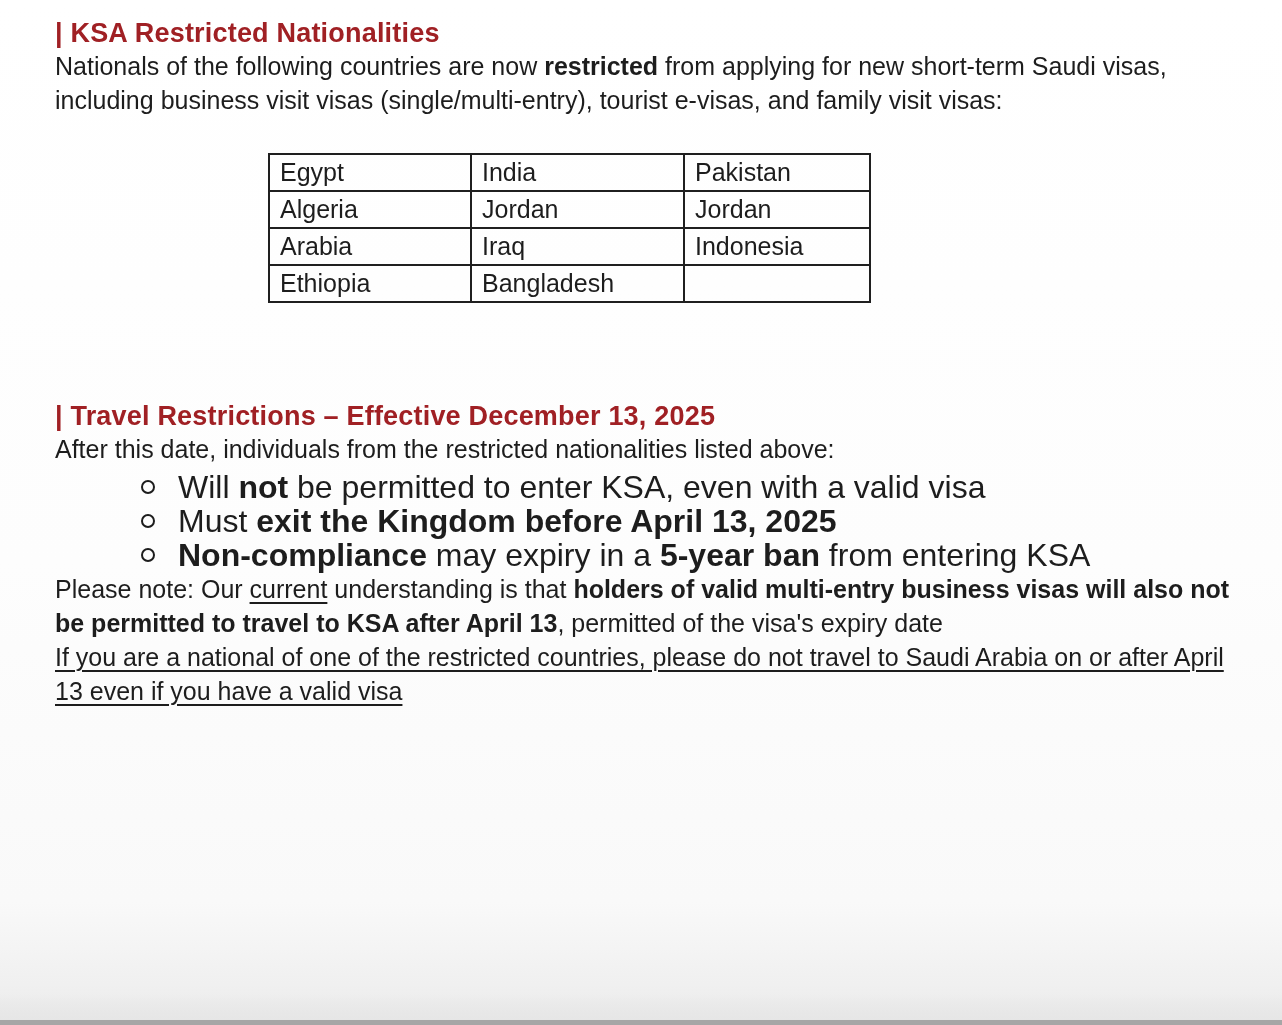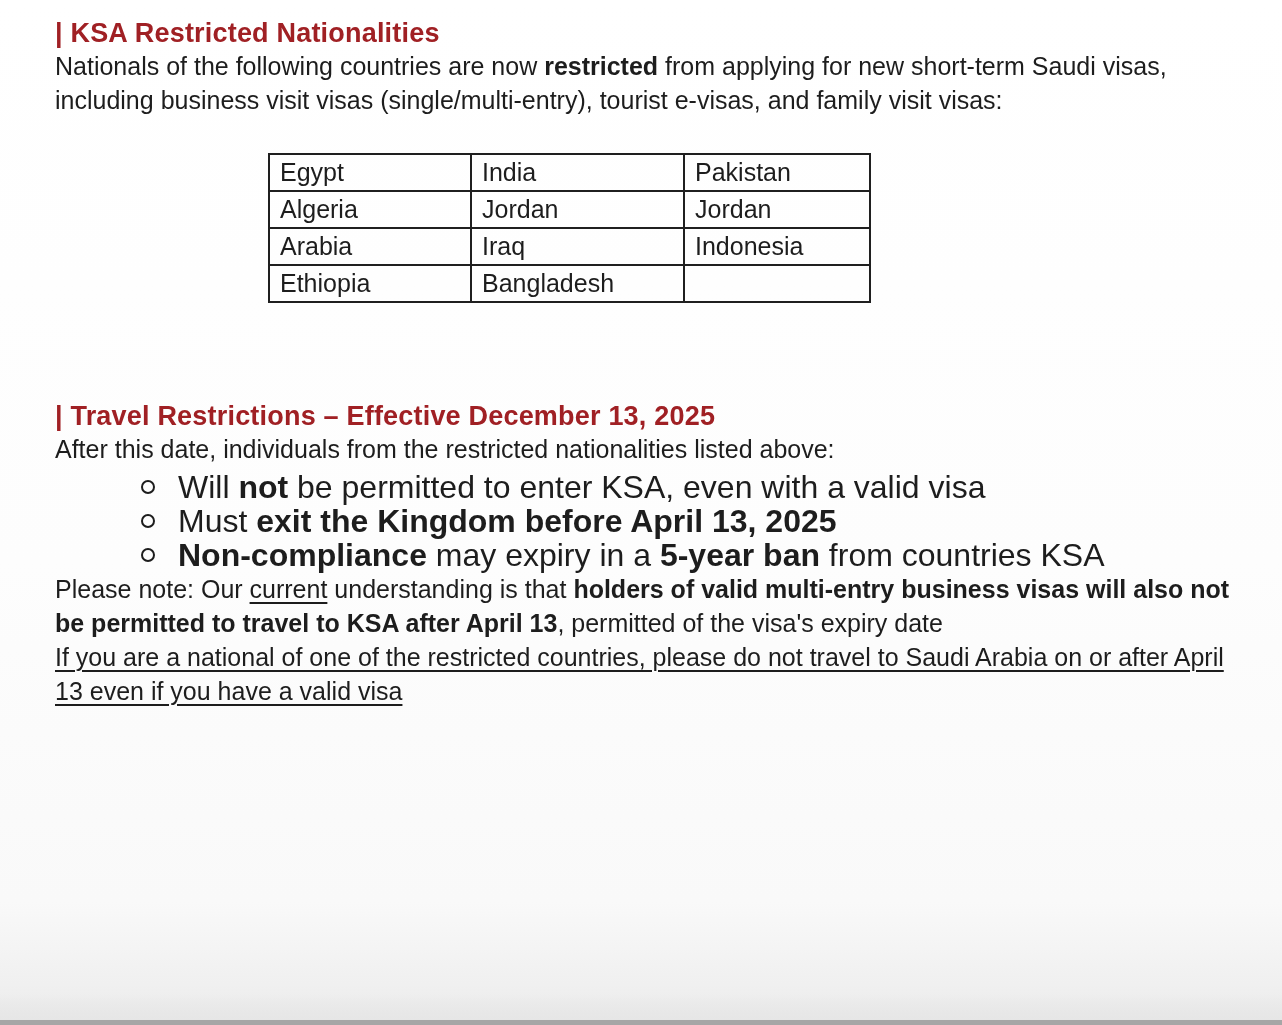--- a/index.html
+++ b/index.html
@@ -153,21 +153,21 @@
     <div class="bullet-row">
       <span class="bullet-marker"></span>
       <p class="bullet-text"><span>Will </span><span class="b">not</span><span> be permitted to enter KSA, even with a valid visa</span></p>
     </div>
     <div class="bullet-row">
       <span class="bullet-marker"></span>
       <p class="bullet-text"><span>Must </span><span class="b">exit the Kingdom before April 13, 2025</span></p>
     </div>
     <div class="bullet-row">
       <span class="bullet-marker"></span>
-      <p class="bullet-text"><span class="b">Non-compliance</span><span> may expiry in a </span><span class="b">5-year ban</span><span> from countries KSA</span></p>
+      <p class="bullet-text"><span class="b">Non-compliance</span><span> may expiry in a </span><span class="b">5-year ban</span><span> from entering KSA</span></p>
     </div>
   </div>
 
   <p class="body-text mt-note"><span>Please note: Our </span><span class="u">current</span><span> understanding is that </span><span class="b">holders of valid multi-entry business visas will also not be permitted to travel to KSA after April 13</span><span>, permitted of the visa's expiry date</span></p>
 
   <p class="body-text mt-final"><span class="u">If you are a national of one of the restricted countries, please do not travel to Saudi Arabia on or after April 13 even if you have a valid visa</span></p>
 
 </div>
 
 <div class="bottom-fade"></div>

